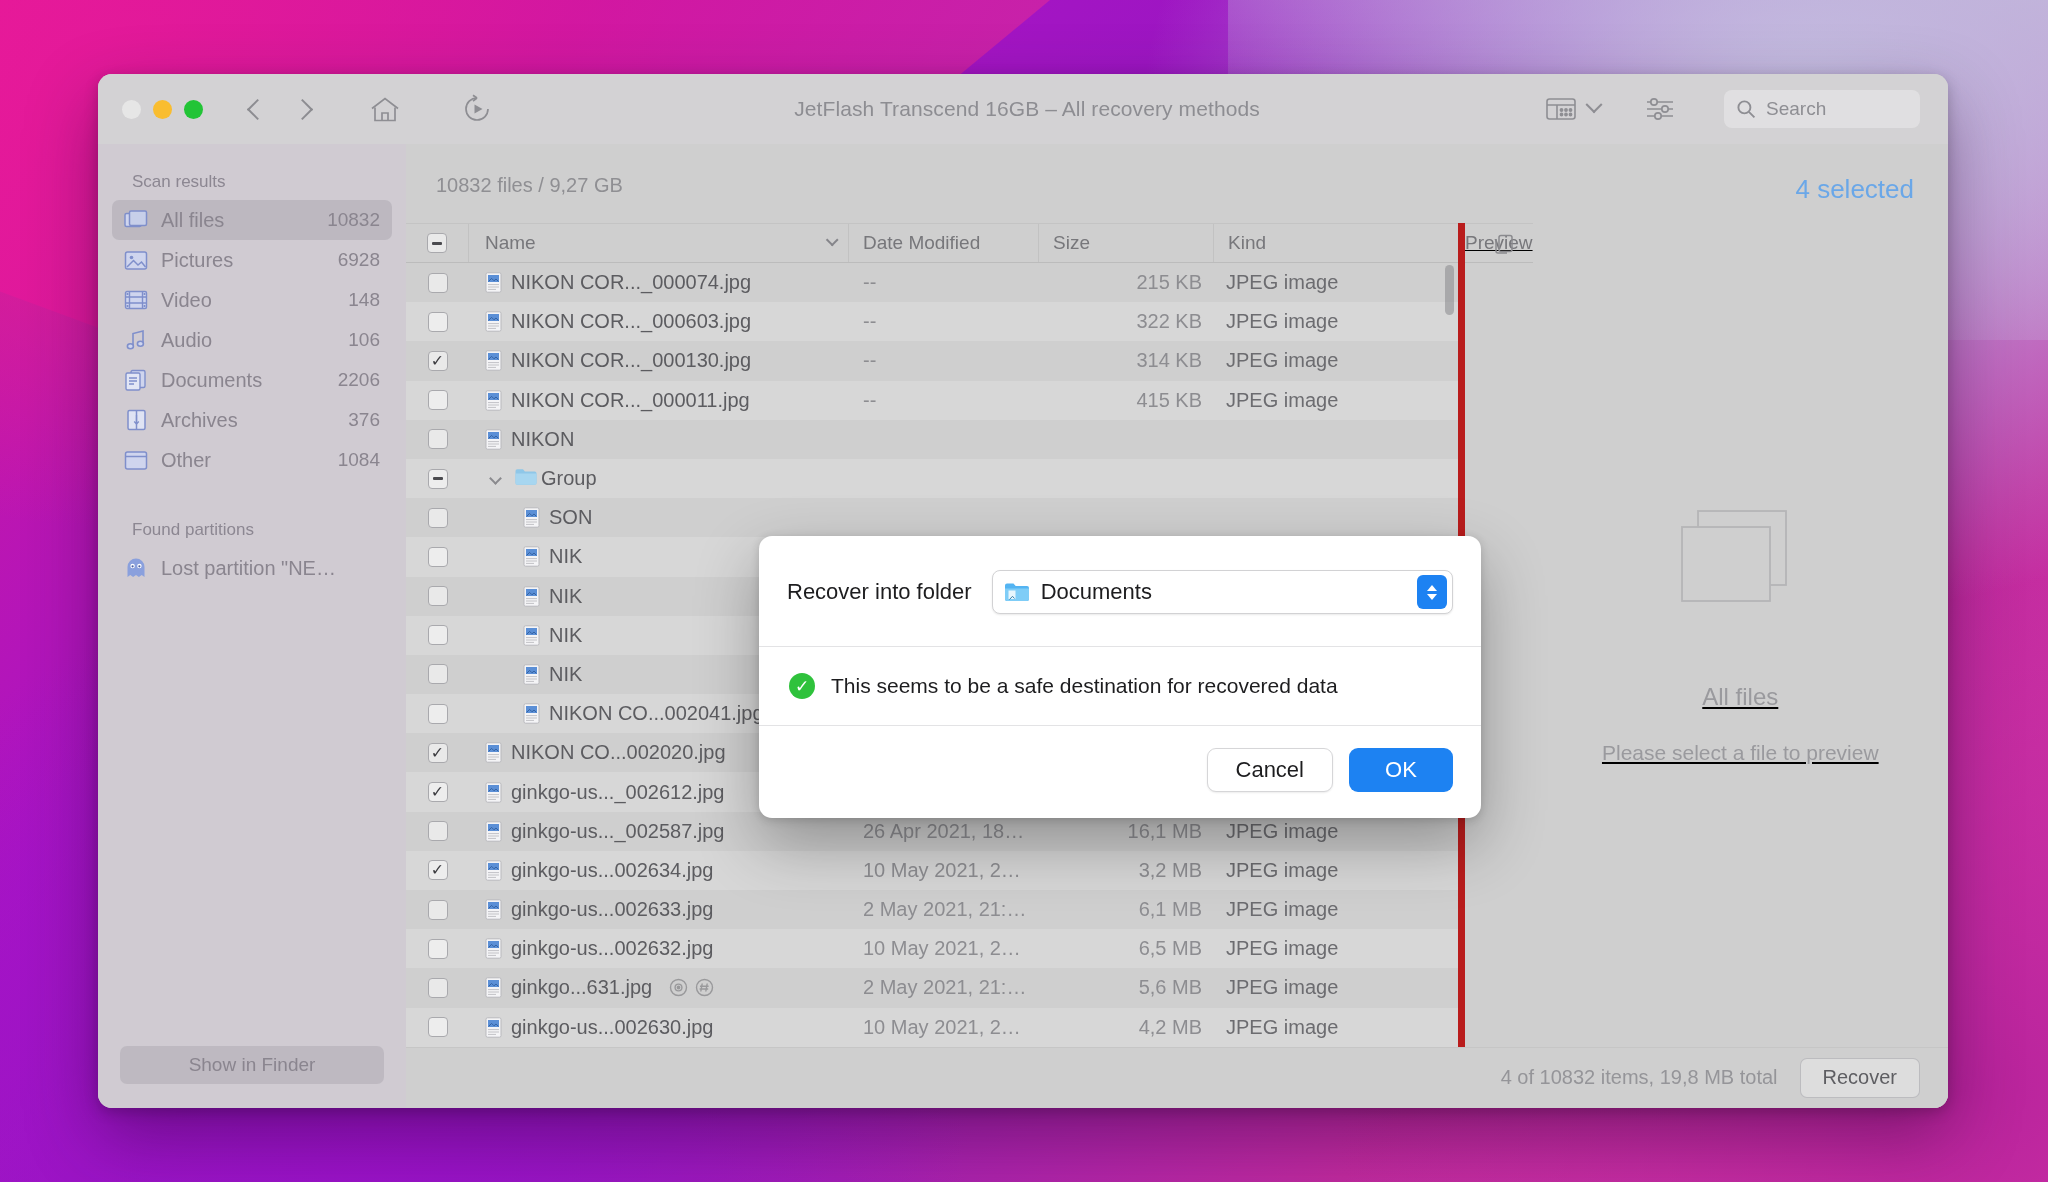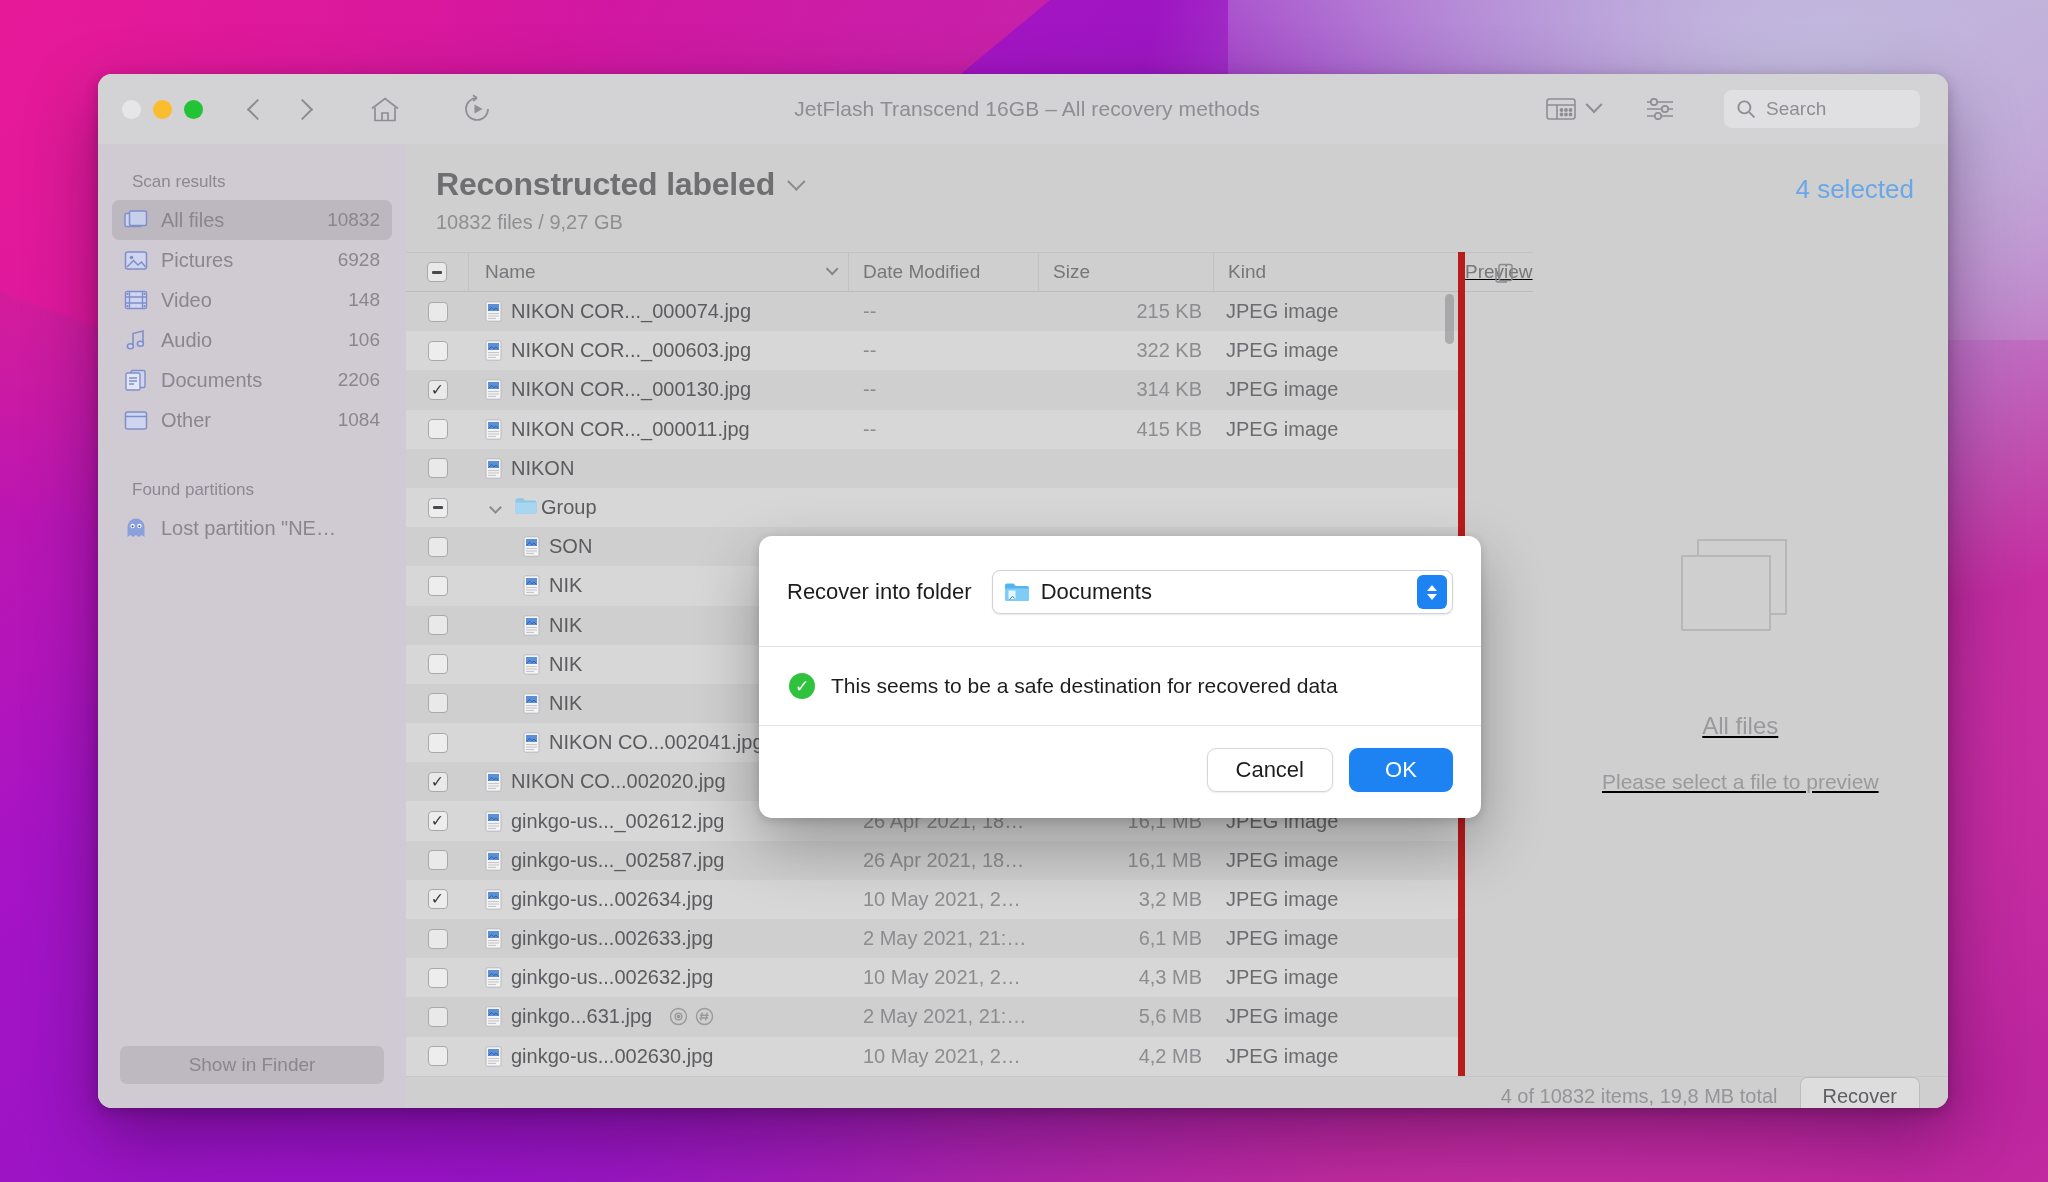--- a/index.html
+++ b/index.html
@@ -356,20 +356,31 @@
                 <rect x="7" y="1.5" width="14" height="17" rx="1.5" fill="#cfd5ee"></rect>
                 <rect x="2" y="4" width="14" height="17" rx="1.5" fill="#e2e6f5"></rect>
                 <path d="M5 9 H13 M5 12 H13 M5 15 H10"></path>
               </svg>
             </span>
             <span class="sb-label">Documents</span>
             <span class="sb-count">2206</span>
           </div>
           <div class="sb-item">
             <span class="sb-ic">
+              <svg width="21" height="22" viewBox="0 0 21 22" fill="none" stroke="#7f8fcb" stroke-width="1.5">
+                <rect x="2" y="1.5" width="17" height="19" rx="1.5" fill="#dfe3f3"></rect>
+                <path d="M10.5 1.5 V20.5"></path>
+                <path d="M10.5 6 V15 M8.2 12.5 L10.5 15 L12.8 12.5" stroke-width="1.3"></path>
+              </svg>
+            </span>
+            <span class="sb-label">Archives</span>
+            <span class="sb-count">376</span>
+          </div>
+          <div class="sb-item">
+            <span class="sb-ic">
               <svg width="24" height="21" viewBox="0 0 24 21" fill="none" stroke="#7f8fcb" stroke-width="1.5">
                 <rect x="1.5" y="2" width="21" height="17" rx="2" fill="#cfd5ee"></rect>
                 <path d="M1.5 6.5 H22.5"></path>
               </svg>
             </span>
             <span class="sb-label">Other</span>
             <span class="sb-count">1084</span>
           </div>
         </div>
       <div class="sb-gap"></div>
@@ -389,24 +400,20 @@
           </div>
         </div>
       <div class="sb-foot">
         <div class="showfinder">Show in Finder</div>
       </div>
     </div>
 
     <div class="main">
       <div class="main-head">
         <div class="mh-left">
-          <div class="mh-title">
-            <b>Reconstructed labeled</b>
-            <div class="tchev"></div>
-          </div>
           <div class="mh-sub">10832 files / 9,27 GB</div>
         </div>
         <div class="selcount">4 selected</div>
       </div>
 
       <div class="content">
 
         <div class="table">
           <div class="thead">
             <div class="th th-chk">
@@ -722,21 +729,21 @@
                 <span class="r-name">
                   <span class="fileic"><svg width="17" height="21" viewBox="0 0 17 21" fill="none">
                       <rect x="1" y="0.8" width="15" height="19.4" rx="1.6" fill="#f4f4f6" stroke="#b9b9bd" stroke-width="1"></rect>
                       <rect x="3" y="3" width="11" height="7" fill="#5b8fd6"></rect>
                       <path d="M3.6 9.4 l3-3 2.4 2.4 2-1.8 2.4 2.4" stroke="#2f5e9e" stroke-width=".9" fill="none"></path>
                       <path d="M3 12.6 H14 M3 15 H14 M3 17.4 H11" stroke="#c2c2c6" stroke-width="1"></path>
                     </svg></span>
                   <span>ginkgo-us...002632.jpg</span>
                 </span>
                 <span class="r-date">10 May 2021, 2…</span>
-                <span class="r-size">4,3 MB</span>
+                <span class="r-size">6,5 MB</span>
                 <span class="r-kind">JPEG image</span>
               </div>
               <div class="row">
                 <span class="r-chk">
                   <span class="cbox"></span>
                 </span>
                 <span class="r-name">
                   <span class="fileic"><svg width="17" height="21" viewBox="0 0 17 21" fill="none">
                       <rect x="1" y="0.8" width="15" height="19.4" rx="1.6" fill="#f4f4f6" stroke="#b9b9bd" stroke-width="1"></rect>
                       <rect x="3" y="3" width="11" height="7" fill="#5b8fd6"></rect>

